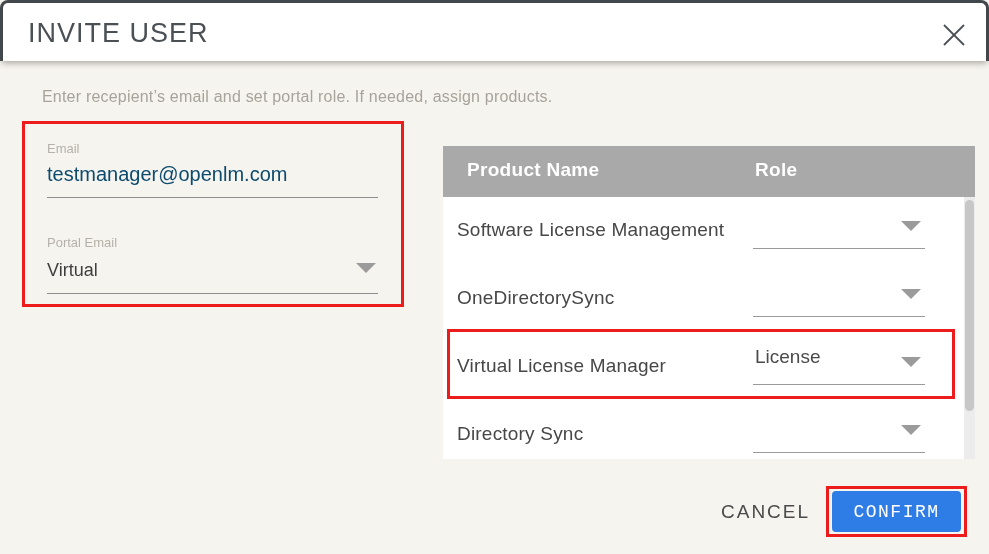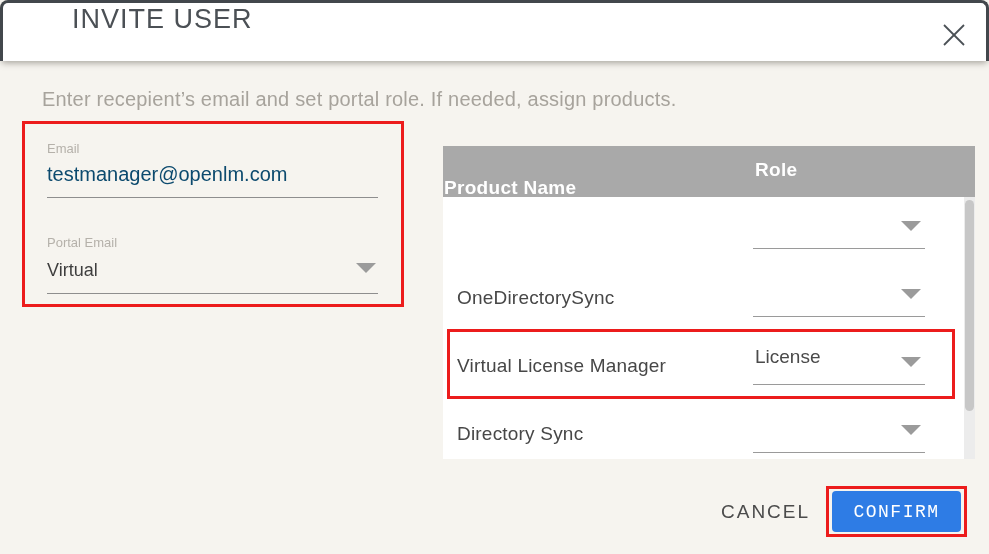--- a/index.html
+++ b/index.html
@@ -12,30 +12,30 @@
   
   .dialog-header{
     position:absolute;left:0;top:0;width:989px;height:61px;
     background:#ffffff;box-sizing:border-box;
     border:3px solid var(--dialog-border-dark,#42474c);border-bottom:none;
     border-radius:8px 8px 0 0;
     box-shadow:0 4px 6px -2px rgba(90,85,78,.5);
     z-index:2;
   }
   .dialog-title{
-    position:absolute;left:25px;top:1px;
-    font-size:27px;color:#4b5055;letter-spacing:1px;margin-left:44px;
+    position:absolute;left:25px;top:15px;
+    font-size:27px;color:#4b5055;letter-spacing:1px;
   }
   .close-btn{
     position:absolute;right:19px;top:19px;width:26px;height:26px;cursor:pointer;
   }
   
   .instruction{
     position:absolute;left:42px;top:88px;
-    font-size:20px;color:#a7a39c;letter-spacing:.2px;
+    font-size:16px;color:#a7a39c;letter-spacing:.2px;
   }
   
   .annotation{
     position:absolute;box-sizing:border-box;
     border:3px solid var(--annotation-red,#ec1c1c);
     z-index:6;pointer-events:none;
   }
   .ann-form{left:22px;top:121px;width:382px;height:186px;}
   .ann-vlm{left:447px;top:329px;width:508px;height:70px;}
   .ann-confirm{left:826px;top:486px;width:141px;height:51px;}
@@ -57,21 +57,21 @@
   
   .products-table{
     position:absolute;left:443px;top:146px;width:532px;height:313px;
     background:#ffffff;z-index:1;
   }
   .thead{
     position:absolute;left:0;top:0;width:532px;height:51px;
     background:var(--table-header-gray,#a9a9a9);
   }
   .th{position:absolute;top:13px;color:#ffffff;font-weight:bold;font-size:19px;letter-spacing:.3px;}
-  .th-product{left:1px;margin-top:18px;}
+  .th-product{left:24px;}
   .th-role{left:312px;}
   .trow{position:absolute;left:0;width:532px;}
   .trow .product{position:absolute;left:14px;top:22px;font-size:19px;color:#474747;letter-spacing:.2px;}
   .row-0{top:51px;height:68px;}
   .row-1{top:119px;height:68px;}
   .row-2{top:187px;height:68px;}
   .row-3{top:255px;height:58px;text-align:center;}
   .role-select{position:absolute;left:310px;top:0;width:172px;height:100%;cursor:pointer;}
   .role-value{position:absolute;left:2px;top:13px;font-size:19px;color:#4a4a4a;}
   .role-underline{position:absolute;left:0;top:51px;width:172px;height:1px;background:#9a9a9a;}
@@ -123,20 +123,21 @@
   <div class="tri portal-arrow"></div>
   <div class="underline ul-portal"></div>
 
   <div class="products-table">
     <div class="thead">
       <div class="th th-product">Product Name</div>
       <div class="th th-role">Role</div>
     </div>
 
     <div class="trow row-0">
+      <div class="product">Software License Management</div>
       <div class="role-select">
         <div class="role-value"></div>
         <div class="tri role-arrow"></div>
         <div class="role-underline"></div>
       </div>
     </div>
 
     <div class="trow row-1">
       <div class="product">OneDirectorySync</div>
       <div class="role-select">

